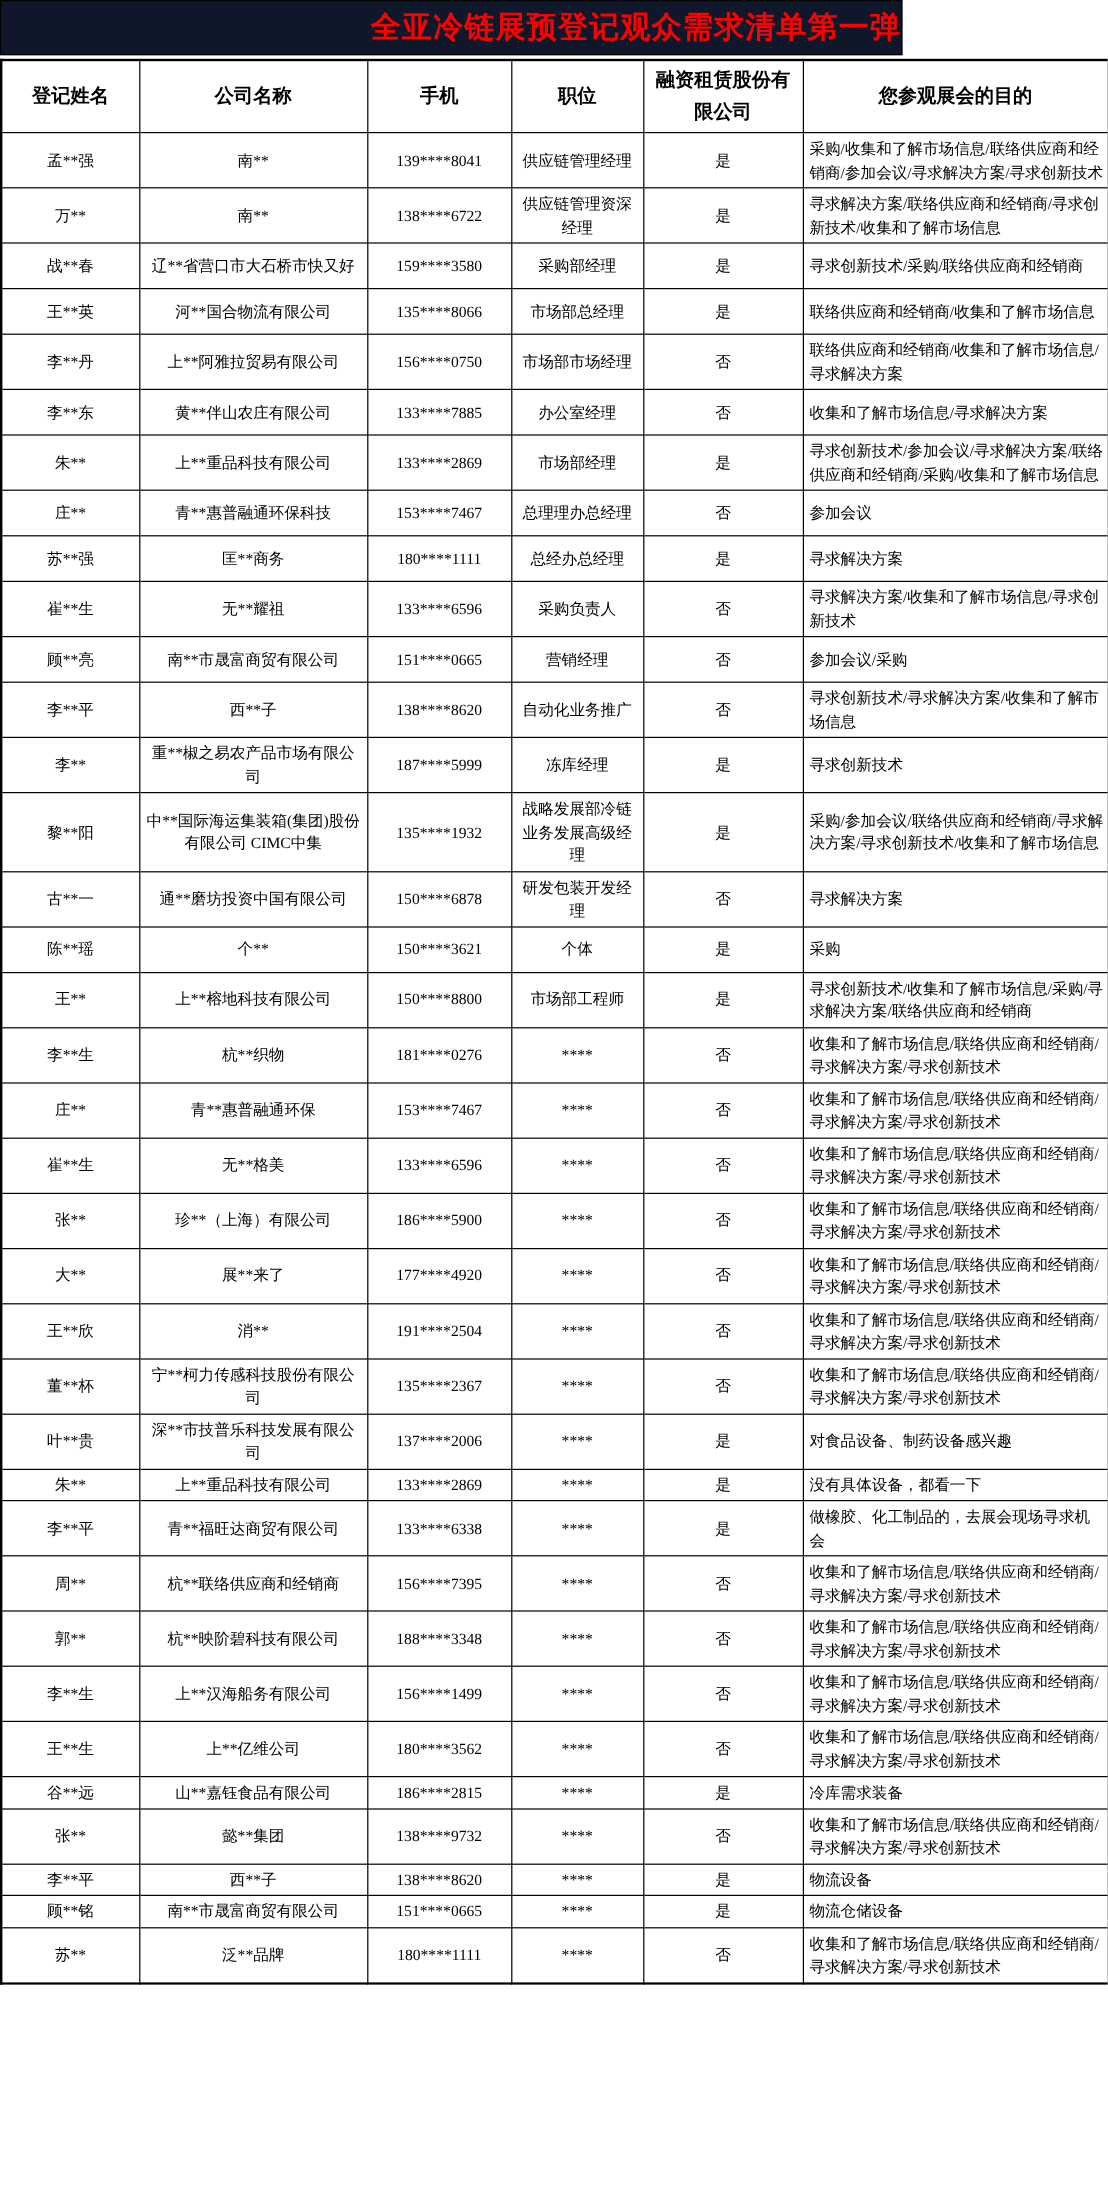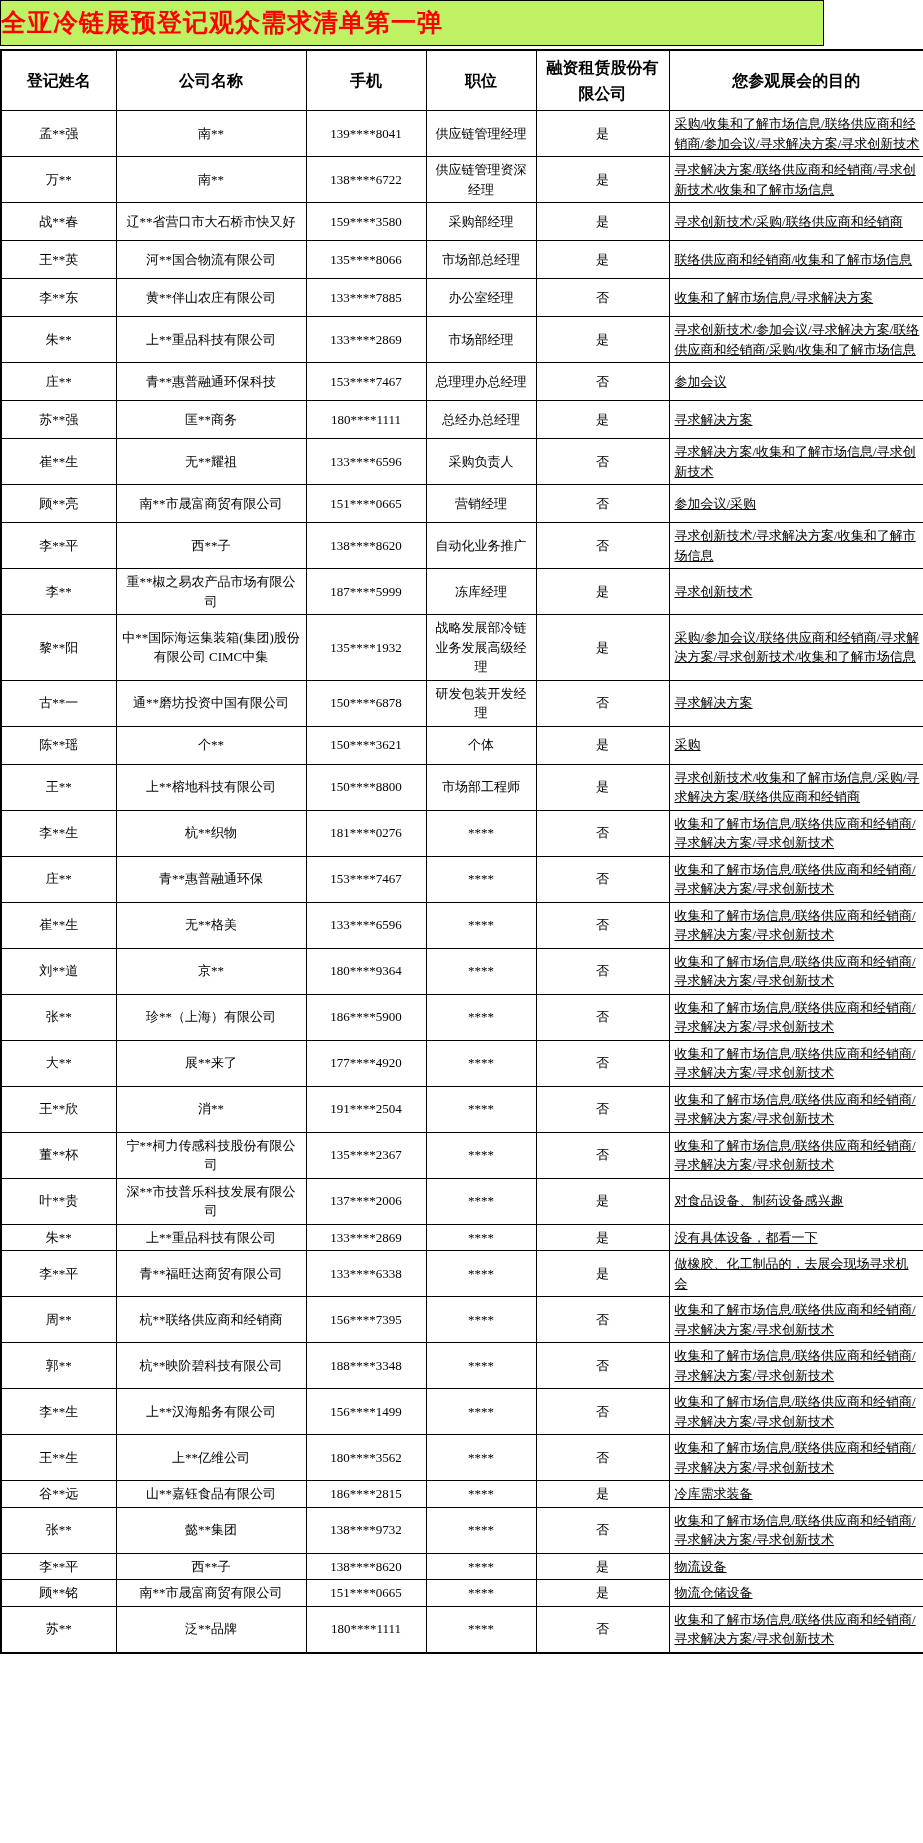--- a/index.html
+++ b/index.html
@@ -4,24 +4,24 @@
 <style>
   * { margin: 0; padding: 0; box-sizing: border-box; }
   html, body { background: #ffffff; }
   body {
     width: 923px;
     font-family: "Liberation Serif", "DejaVu Serif", serif;
     color: #000000;
   }
   .page { width: 923px; }
   .title-bar {
-    width: 824px;
-    background: #bef264;
+    width: 752px;
+    background: #0f172a;
     border: 1px solid #000000;
-    text-align: left;
+    text-align: right;
     padding: 5px 0 6px 0;
   }
   .title-bar .title-text {
     color: #ff0000;
     font-size: 25px;
     font-weight: bold;
     letter-spacing: 1px;
   }
   table.reg-table {
     width: 923px;
@@ -49,21 +49,21 @@
     padding: 4px 6px;
     line-height: 1.6;
   }
   tbody td {
     font-size: 13px;
     line-height: 1.5;
     padding: 3px 4px;
     height: 24px;
   }
   td.center { text-align: center; }
-  td.purpose-cell { text-align: left; padding-left: 5px; padding-right: 3px; text-decoration: underline; }
+  td.purpose-cell { text-align: left; padding-left: 5px; padding-right: 3px; }
   tbody tr.tall td { height: 38px; }
 </style>
 </head>
 <body>
 
 <div class="page">
 
   <div class="title-bar">
     <span class="title-text">全亚冷链展预登记观众需求清单第一弹</span>
   </div>
@@ -113,20 +113,28 @@
     <td class="purpose-cell">寻求创新技术/采购/联络供应商和经销商</td>
   </tr>
         <tr class="tall">
     <td class="center">王**英</td>
     <td class="center">河**国合物流有限公司</td>
     <td class="center">135****8066</td>
     <td class="center">市场部总经理</td>
     <td class="center">是</td>
     <td class="purpose-cell">联络供应商和经销商/收集和了解市场信息</td>
   </tr>
+        <tr>
+    <td class="center">李**丹</td>
+    <td class="center">上**阿雅拉贸易有限公司</td>
+    <td class="center">156****0750</td>
+    <td class="center">市场部市场经理</td>
+    <td class="center">否</td>
+    <td class="purpose-cell">联络供应商和经销商/收集和了解市场信息/寻求解决方案</td>
+  </tr>
         <tr class="tall">
     <td class="center">李**东</td>
     <td class="center">黄**伴山农庄有限公司</td>
     <td class="center">133****7885</td>
     <td class="center">办公室经理</td>
     <td class="center">否</td>
     <td class="purpose-cell">收集和了解市场信息/寻求解决方案</td>
   </tr>
         <tr>
     <td class="center">朱**</td>
@@ -234,28 +242,20 @@
   </tr>
         <tr>
     <td class="center">崔**生</td>
     <td class="center">无**格美</td>
     <td class="center">133****6596</td>
     <td class="center">****</td>
     <td class="center">否</td>
     <td class="purpose-cell">收集和了解市场信息/联络供应商和经销商/寻求解决方案/寻求创新技术</td>
   </tr>
         <tr>
-    <td class="center">刘**道</td>
-    <td class="center">京**</td>
-    <td class="center">180****9364</td>
-    <td class="center">****</td>
-    <td class="center">否</td>
-    <td class="purpose-cell">收集和了解市场信息/联络供应商和经销商/寻求解决方案/寻求创新技术</td>
-  </tr>
-        <tr>
     <td class="center">张**</td>
     <td class="center">珍**（上海）有限公司</td>
     <td class="center">186****5900</td>
     <td class="center">****</td>
     <td class="center">否</td>
     <td class="purpose-cell">收集和了解市场信息/联络供应商和经销商/寻求解决方案/寻求创新技术</td>
   </tr>
         <tr>
     <td class="center">大**</td>
     <td class="center">展**来了</td>

